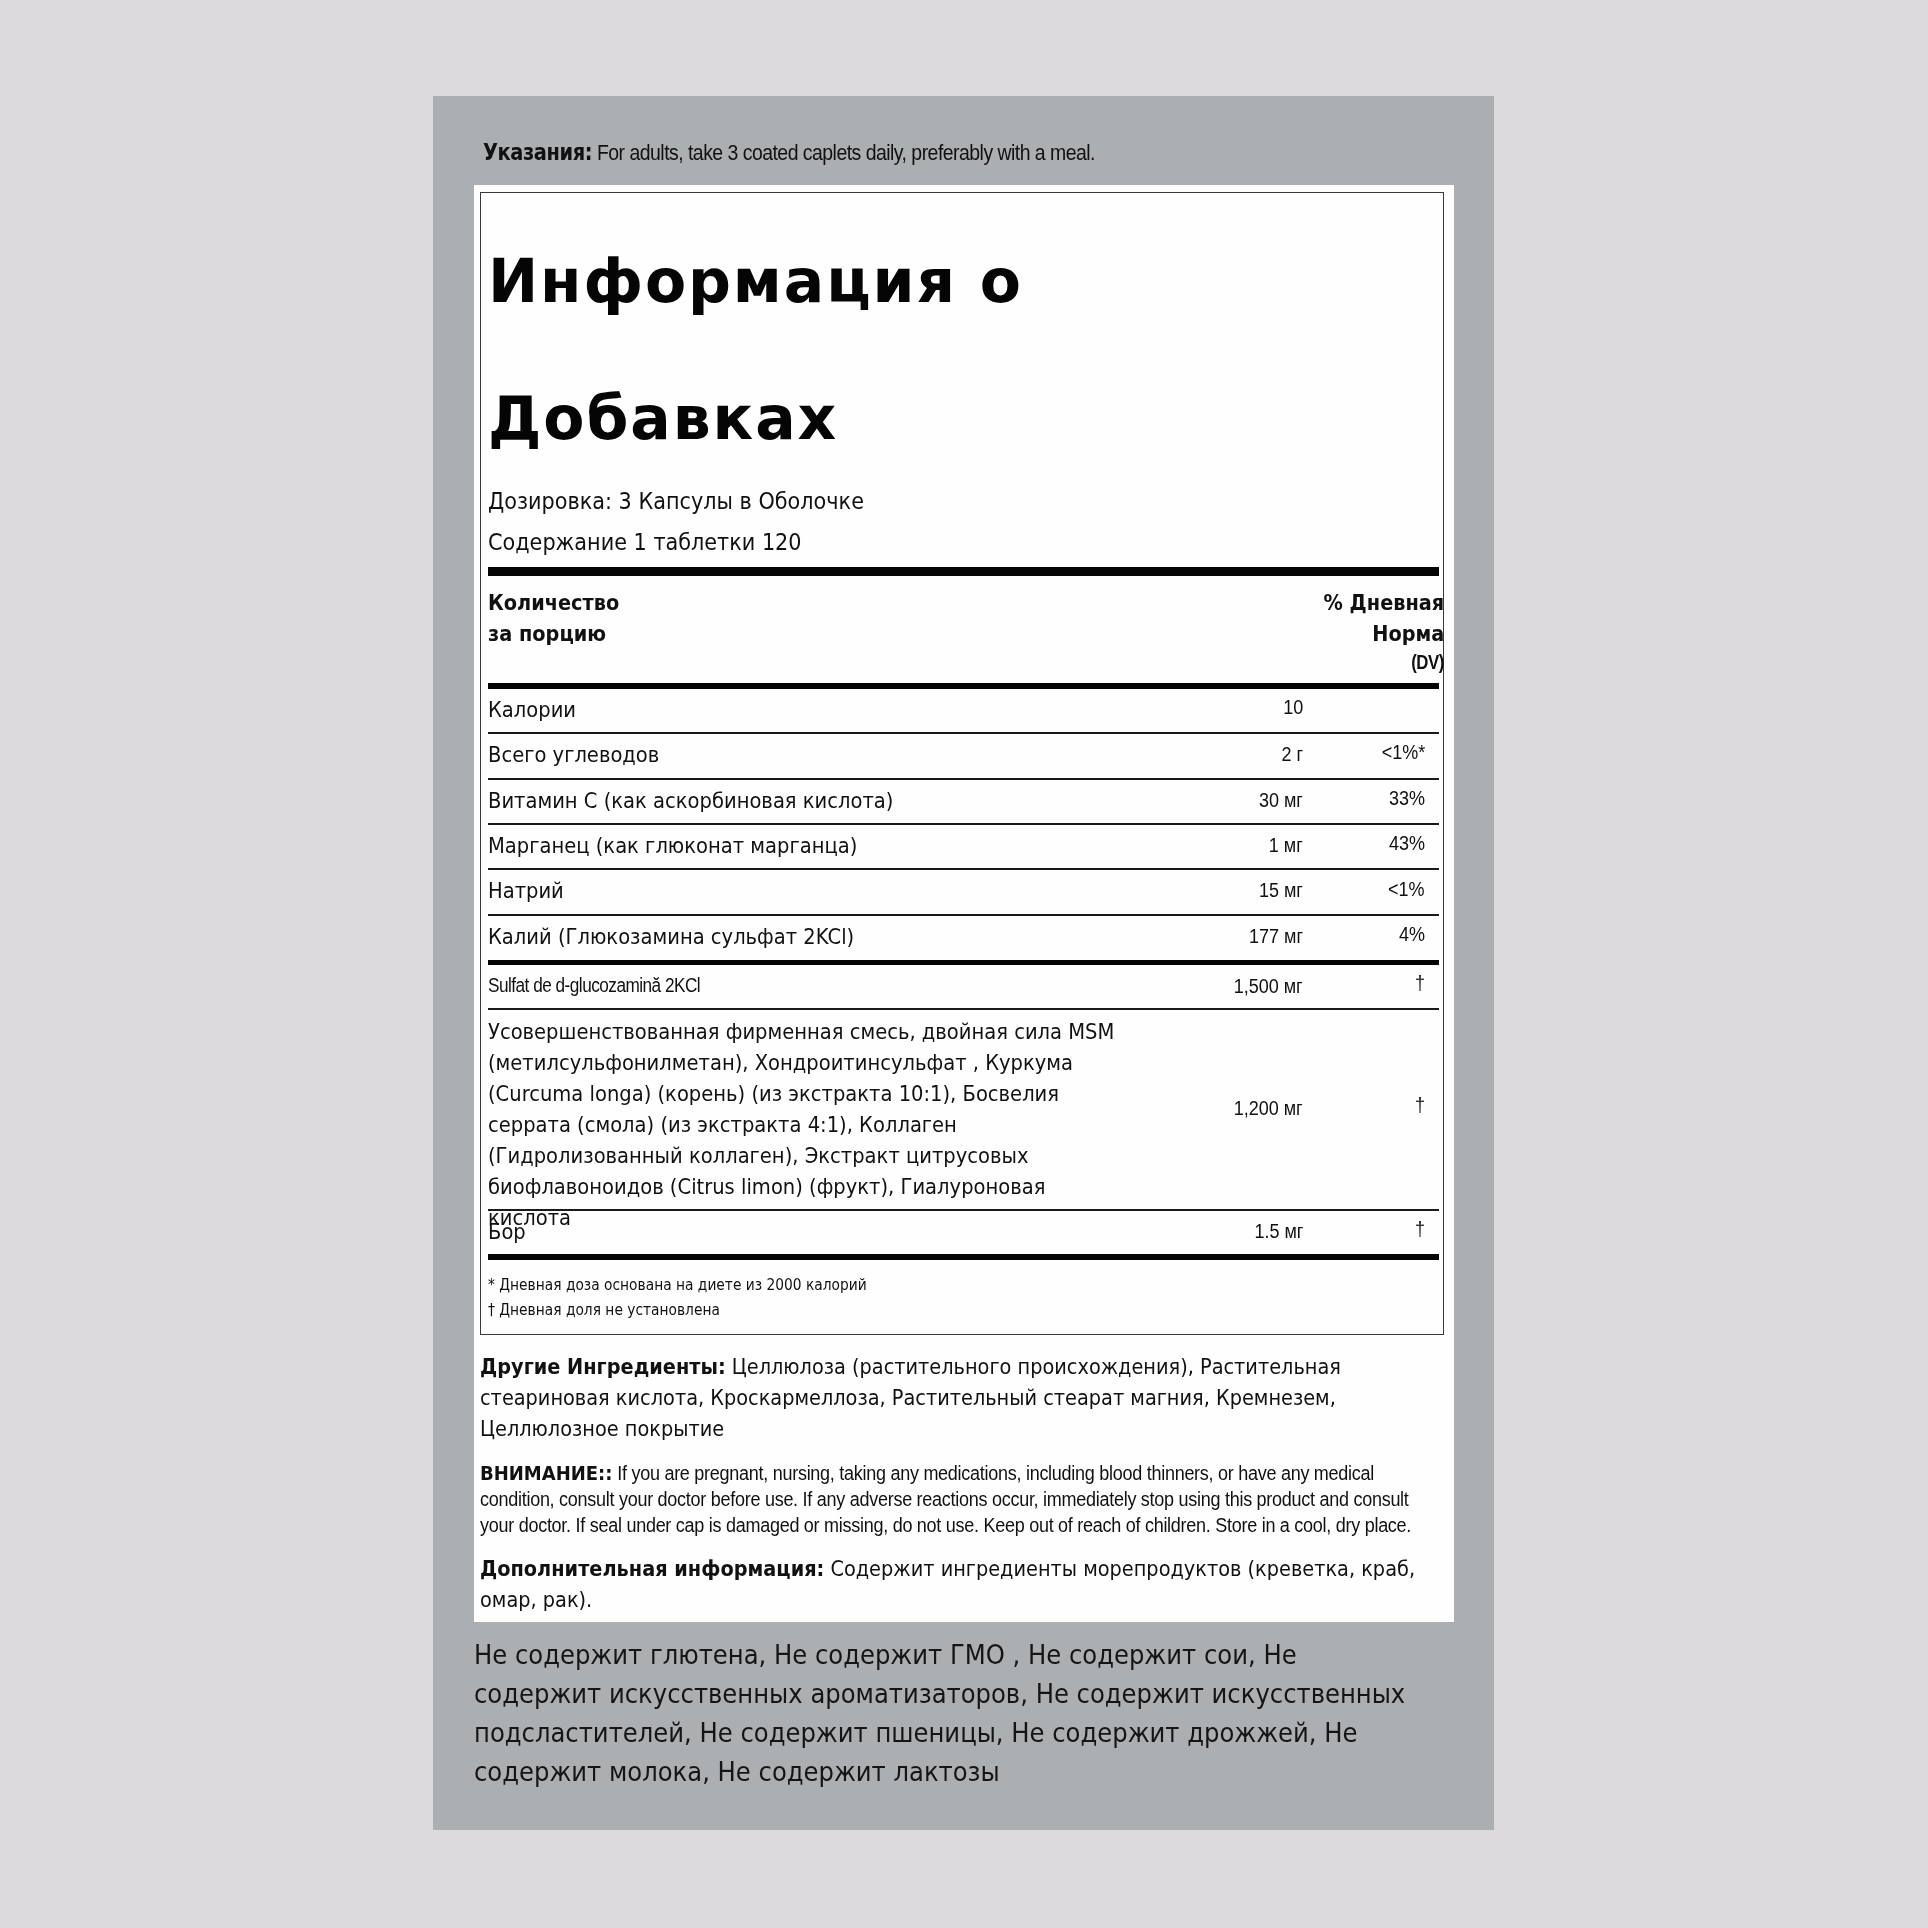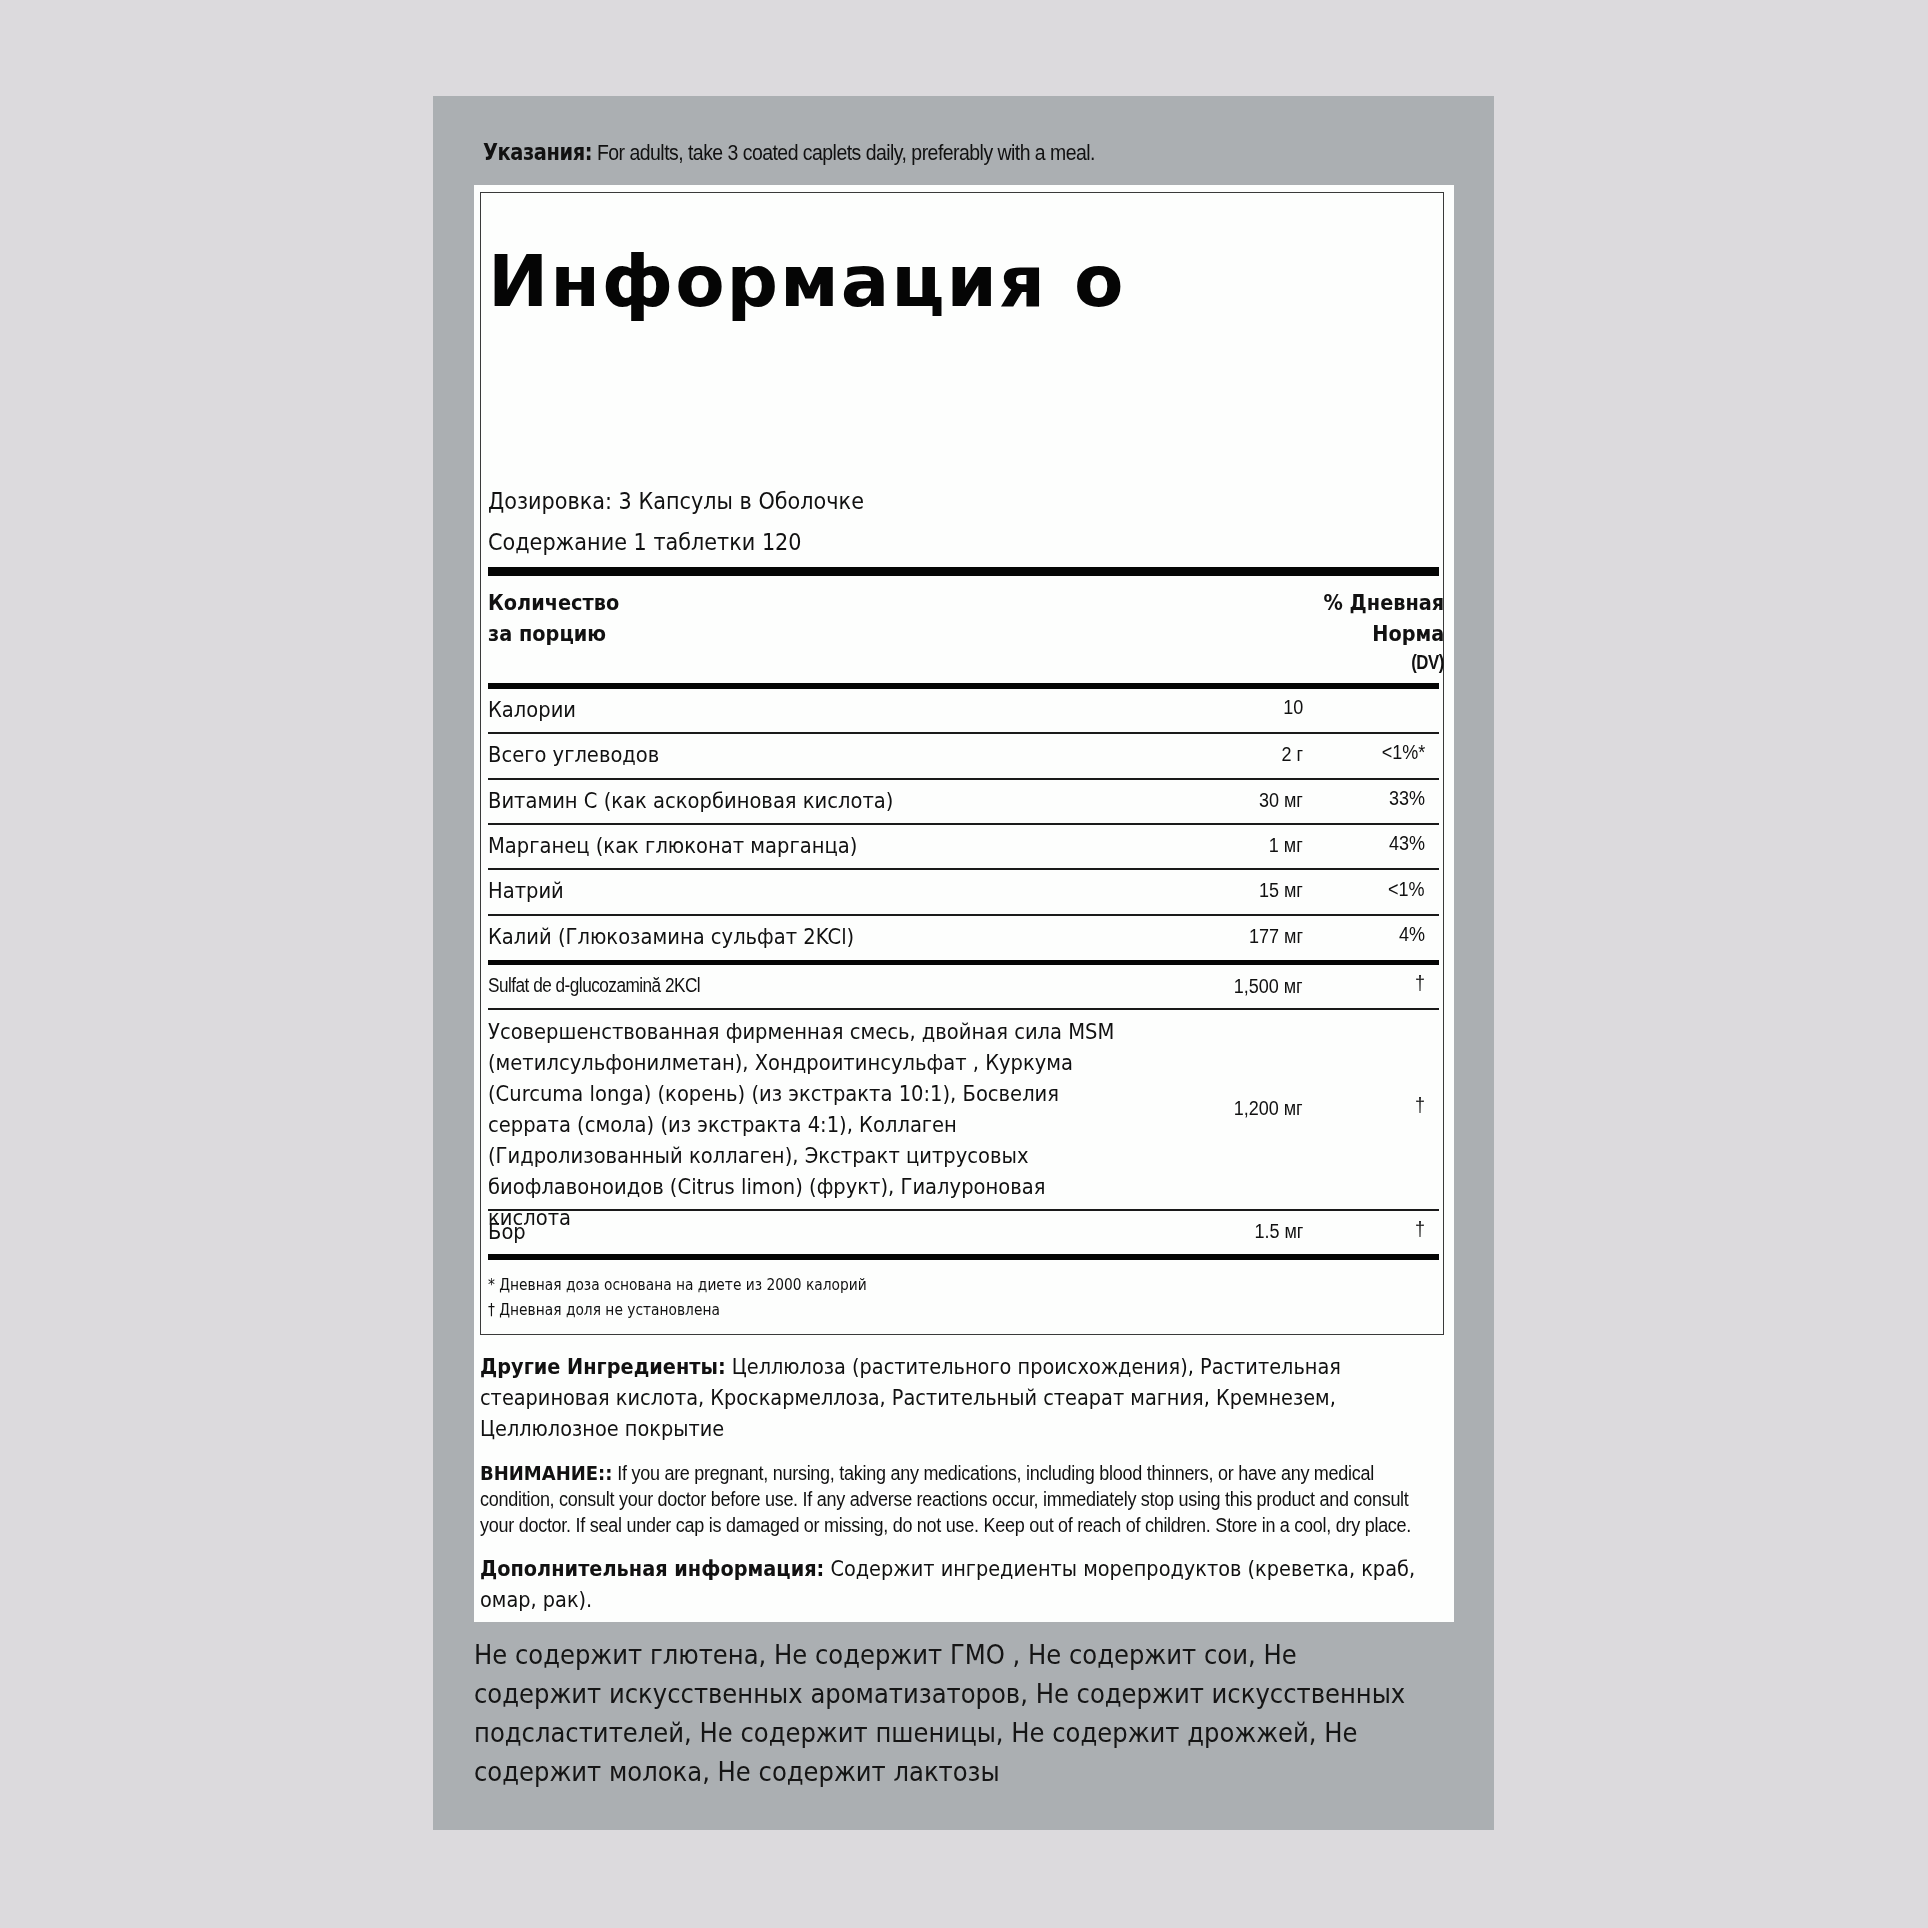--- a/index.html
+++ b/index.html
@@ -5,21 +5,21 @@
   html, body { margin:0; padding:0; }
   body { width:1928px; height:1928px; background:#dcdadd; position:relative; overflow:hidden;
          font-family:"Liberation Sans", "DejaVu Sans", sans-serif; color:#111; }
   .panel { position:absolute; left:433px; top:96px; width:1061px; height:1734px; background:#abafb2; }
   .directions { position:absolute; left:483px; top:139px; font-size:22.6px; letter-spacing:-0.6px;
                 transform:scaleX(0.86); transform-origin:left top; white-space:nowrap; color:#111; }
   .directions b { font-family:"DejaVu Sans", sans-serif; font-weight:bold; letter-spacing:-0.5px; }
   .white { position:absolute; left:474px; top:185px; width:980px; height:1437px; background:#fdfefd; }
   .facts { position:absolute; left:480px; top:192px; width:964px; height:1143px; border:1.5px solid #3a3a3a; box-sizing:border-box; }
   .title { position:absolute; left:488px; top:213px; font-family:"DejaVu Sans", sans-serif; font-weight:bold;
-           font-size:72px; line-height:137px; letter-spacing:1.9px; color:#050505; width:942px; }
+           font-size:60px; line-height:137px; letter-spacing:1.9px; color:#050505; width:942px; }
   .serving { position:absolute; left:488px; font-size:22.6px; font-family:"DejaVu Sans", sans-serif;
              transform:scaleX(0.92); transform-origin:left top; white-space:nowrap; }
   .rule { position:absolute; left:488px; width:951px; background:#050505; }
   .thin { position:absolute; left:488px; width:951px; height:1.9px; background:#1a1a1a; }
   .hdr { position:absolute; font-family:"DejaVu Sans", sans-serif; font-weight:bold; font-size:21px;
          transform:scaleX(0.92); white-space:nowrap; }
   .hdr.l { left:488px; transform-origin:left top; }
   .hdr.r { right:484px; transform-origin:right top; text-align:right; }
   .row-name { position:absolute; left:488px; font-family:"DejaVu Sans", sans-serif; font-size:21px;
               transform:scaleX(0.93); transform-origin:left top; white-space:nowrap; }
@@ -44,20 +44,21 @@
 
 <div class="panel"></div>
 
 <div class="directions"><b>Указания:</b><span> For adults, take 3 coated caplets daily, preferably with a meal.</span></div>
 
 <div class="white"></div>
 <div class="facts"></div>
 
 <div class="title">
   <div>Информация о</div>
+  <div>Добавках</div>
 </div>
 
 <div class="serving" style="top:488px;">Дозировка: 3 Капсулы в Оболочке</div>
 <div class="serving" style="top:529px;">Содержание 1 таблетки 120</div>
 
 <div class="rule" style="top:567px;height:8.5px;"></div>
 
 <div class="hdr l" style="top:591px;">Количество</div>
 <div class="hdr l" style="top:622px;">за порцию</div>
 <div class="hdr r" style="top:591px;">% Дневная</div>

